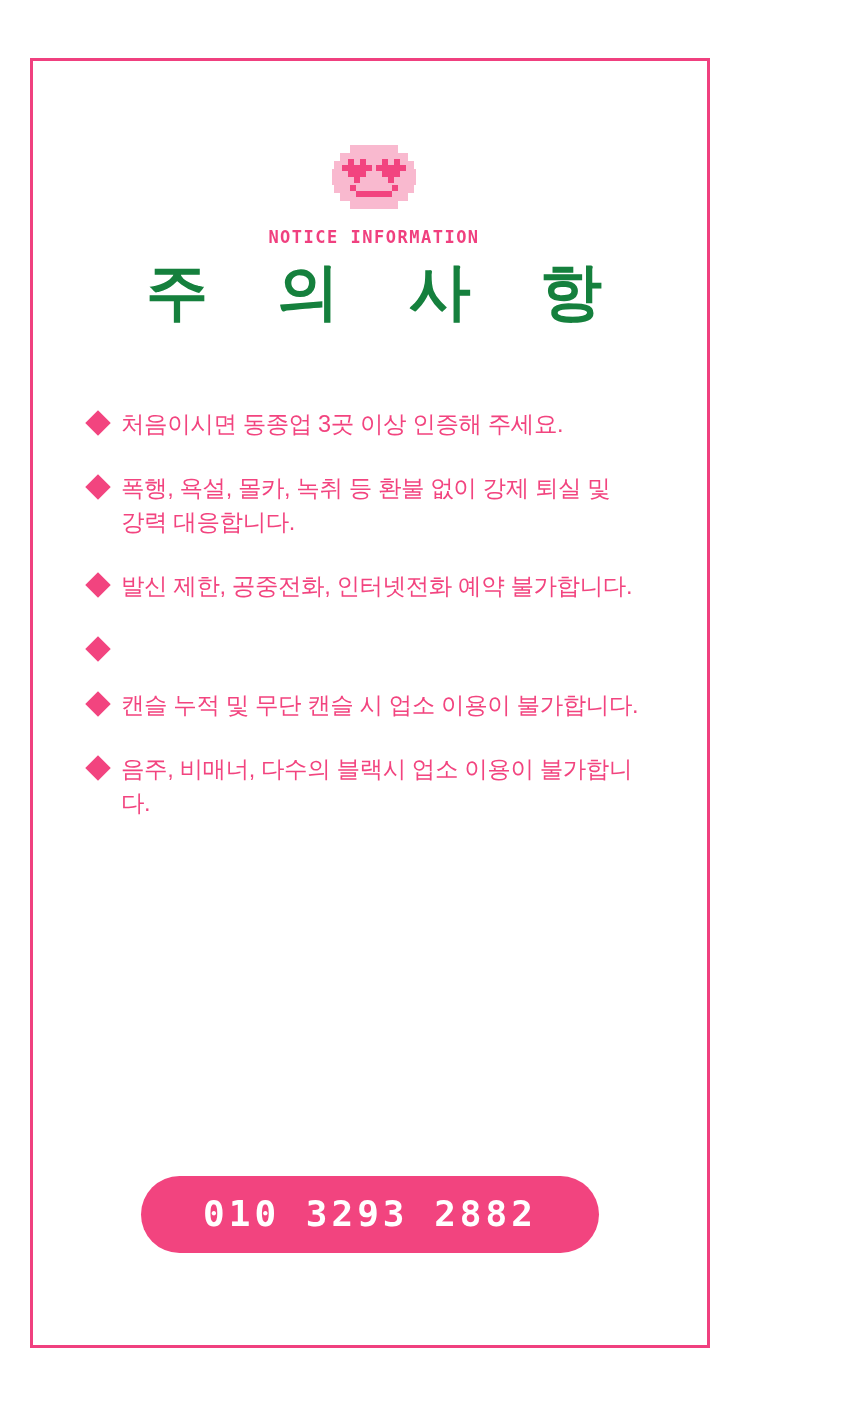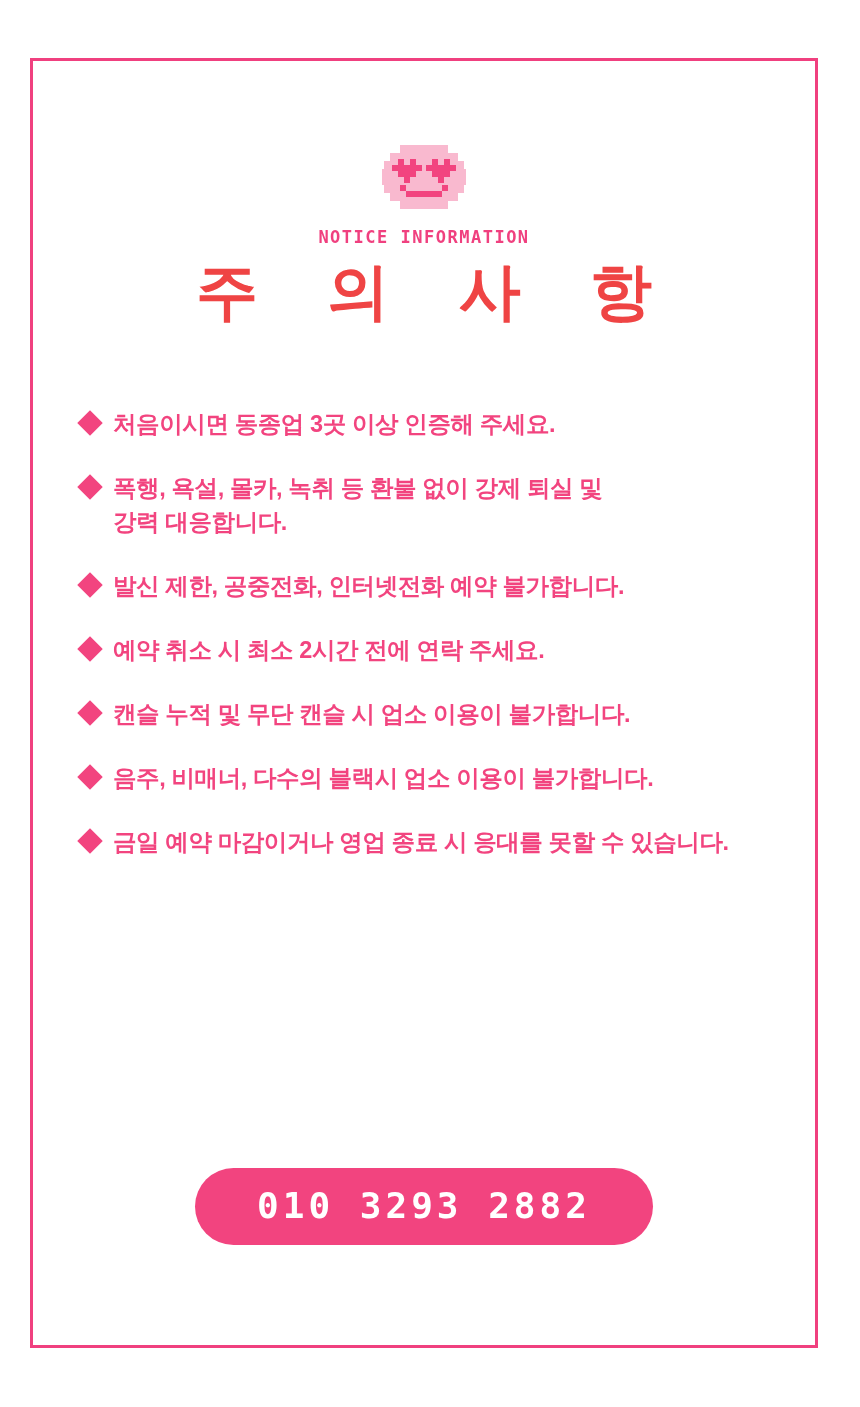--- a/index.html
+++ b/index.html
@@ -11,25 +11,26 @@
     height: 1407px;
     background: #ffffff;
     font-family: "Liberation Sans", sans-serif;
     overflow: hidden;
   }
 
   .poster {
     position: absolute;
     left: 30px;
     top: 58px;
-    width: 788px;
+    width: 680px;
     height: 1290px;
     box-sizing: border-box;
     border: 3px solid #f0407f;
     background: #ffffff;
+    padding-left: 8px;
   }
 
   
   .header {
     padding-top: 80px;
     text-align: center;
   }
 
   .smiley {
     margin: 0 auto;
@@ -47,21 +48,21 @@
     color: #f0407f;
     font-weight: 700;
   }
 
   .notice-kr {
     margin-top: 6px;
     font-family: "DejaVu Sans Mono", monospace;
     font-size: 62px;
     font-weight: 700;
     letter-spacing: 16px;
-    color: #ef4444;
+    color: #15803d;
     line-height: 1.25;
     text-indent: 16px;
   }
 
   
   .rules {
     margin: 76px 0 0 0;
     padding: 0 56px 0 48px;
     list-style: none;
   }
@@ -75,32 +76,32 @@
     width: 18px;
     height: 18px;
     margin-top: 7px;
     margin-right: 14px;
     background: #f2447f;
     transform: rotate(45deg);
   }
   .rule .text {
     color: #f2447f;
     font-size: 23.5px;
-    font-weight: 700;
+    font-weight: 400;
     line-height: 1.45;
     letter-spacing: -0.4px;
     white-space: pre-line;
   }
 
   
   .phone-wrap {
     position: absolute;
     left: 0;
     right: 0;
-    bottom: 100px;
+    bottom: 92px;
     text-align: center;
   }
   .phone {
     display: inline-block;
     background: #f2447f;
     color: #ffffff;
     border-radius: 40px;
     padding: 17px 62px 19px 62px;
     font-family: "DejaVu Sans Mono", monospace;
     font-size: 36px;
@@ -161,33 +162,28 @@
       <span class="diamond"></span>
       <span class="text">폭행, 욕설, 몰카, 녹취 등 환불 없이 강제 퇴실 및
 강력 대응합니다.</span>
     </li>
     <li class="rule">
       <span class="diamond"></span>
       <span class="text">발신 제한, 공중전화, 인터넷전화 예약 불가합니다.</span>
     </li>
     <li class="rule">
       <span class="diamond"></span>
-      <span class="text">예약 취소 시 최소 2시간 전에 연락 주세요.</span>
     </li>
     <li class="rule">
       <span class="diamond"></span>
       <span class="text">캔슬 누적 및 무단 캔슬 시 업소 이용이 불가합니다.</span>
     </li>
     <li class="rule">
       <span class="diamond"></span>
       <span class="text">음주, 비매너, 다수의 블랙시 업소 이용이 불가합니다.</span>
-    </li>
-    <li class="rule">
-      <span class="diamond"></span>
-      <span class="text">금일 예약 마감이거나 영업 종료 시 응대를 못할 수 있습니다.</span>
     </li>
   </ul>
 
   <div class="phone-wrap">
     <div class="phone">010 3293 2882</div>
   </div>
 
 </div>
 
 </body></html>

